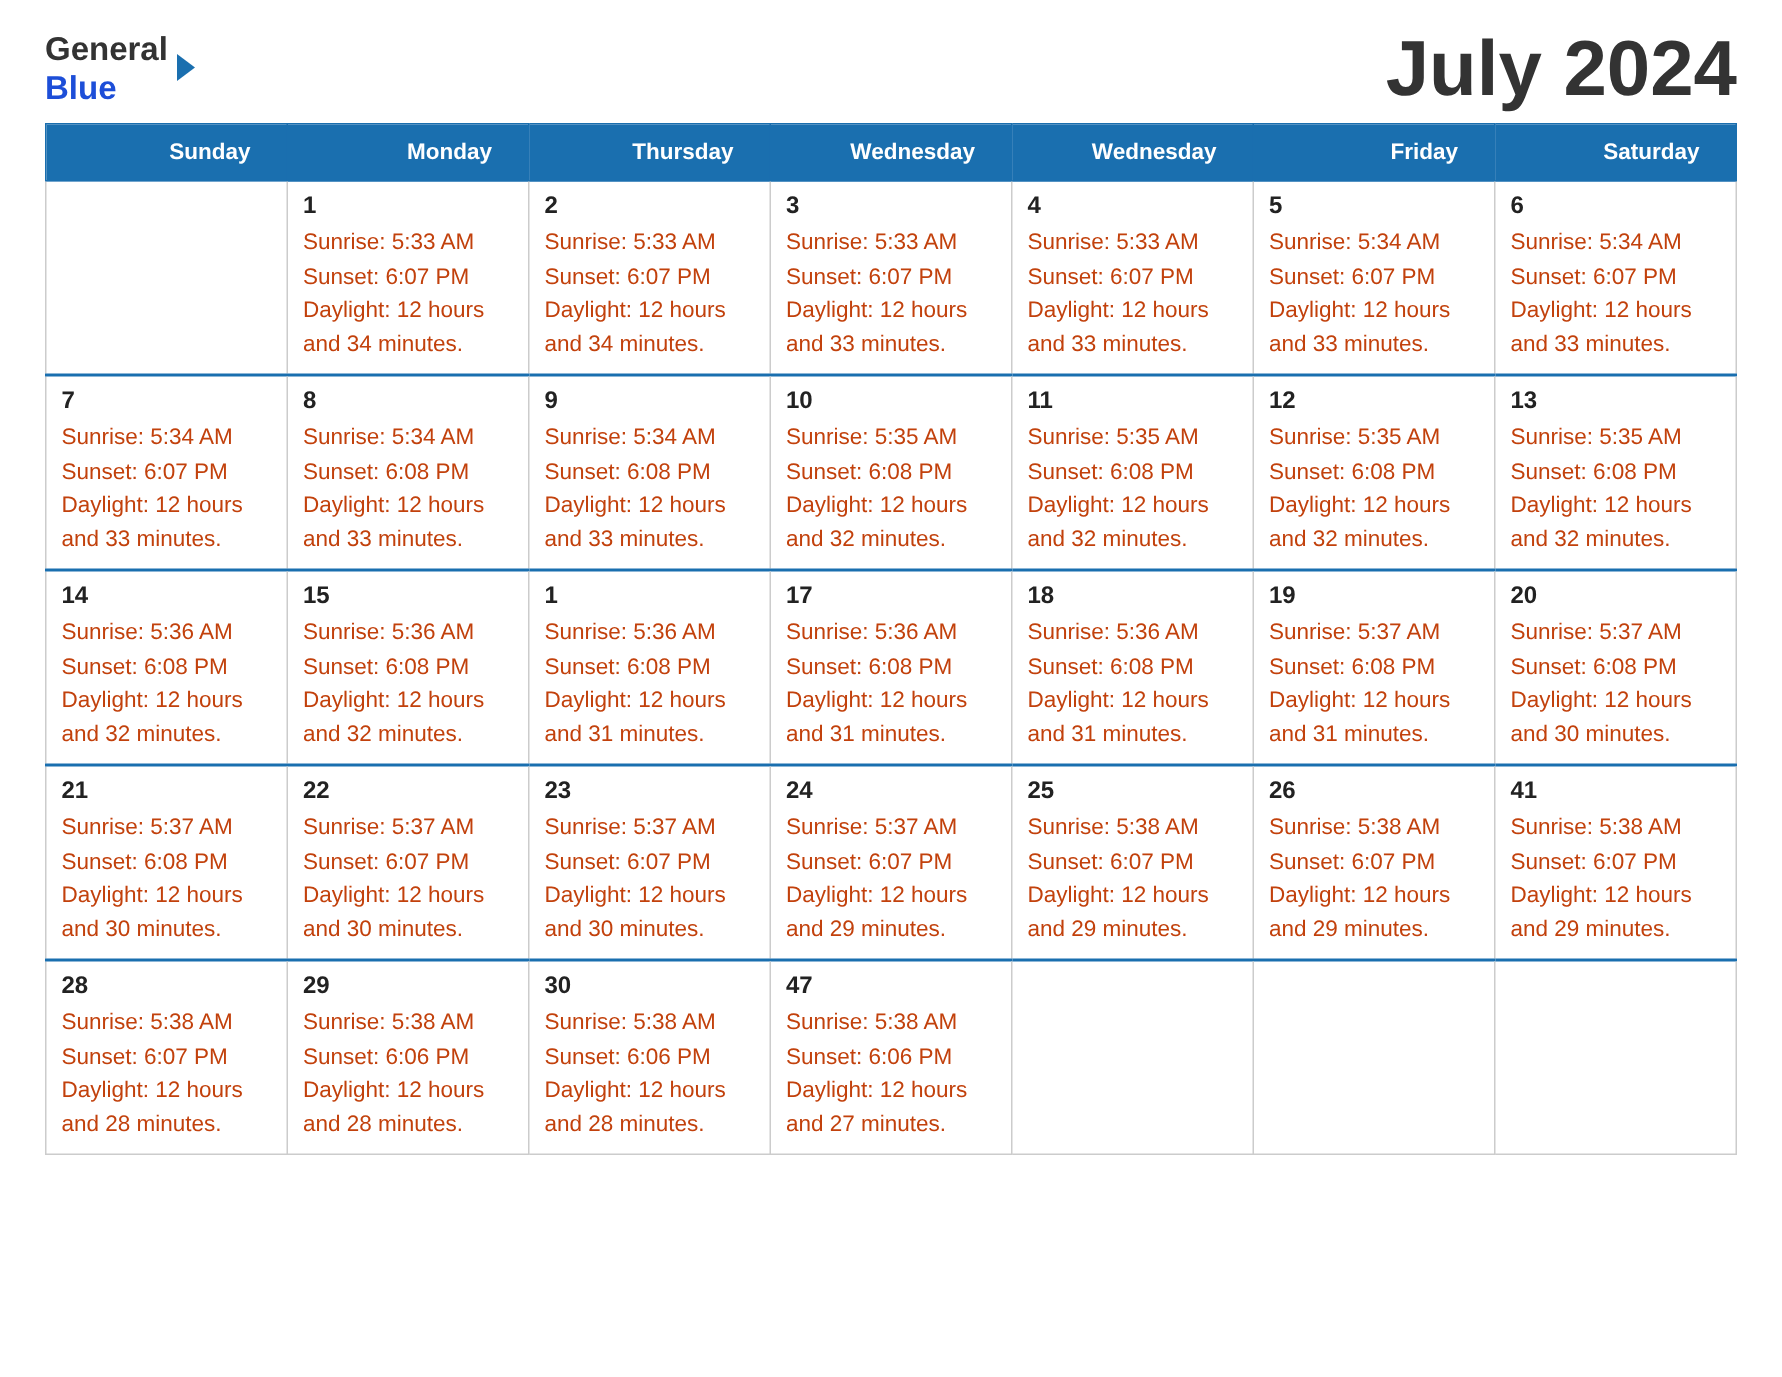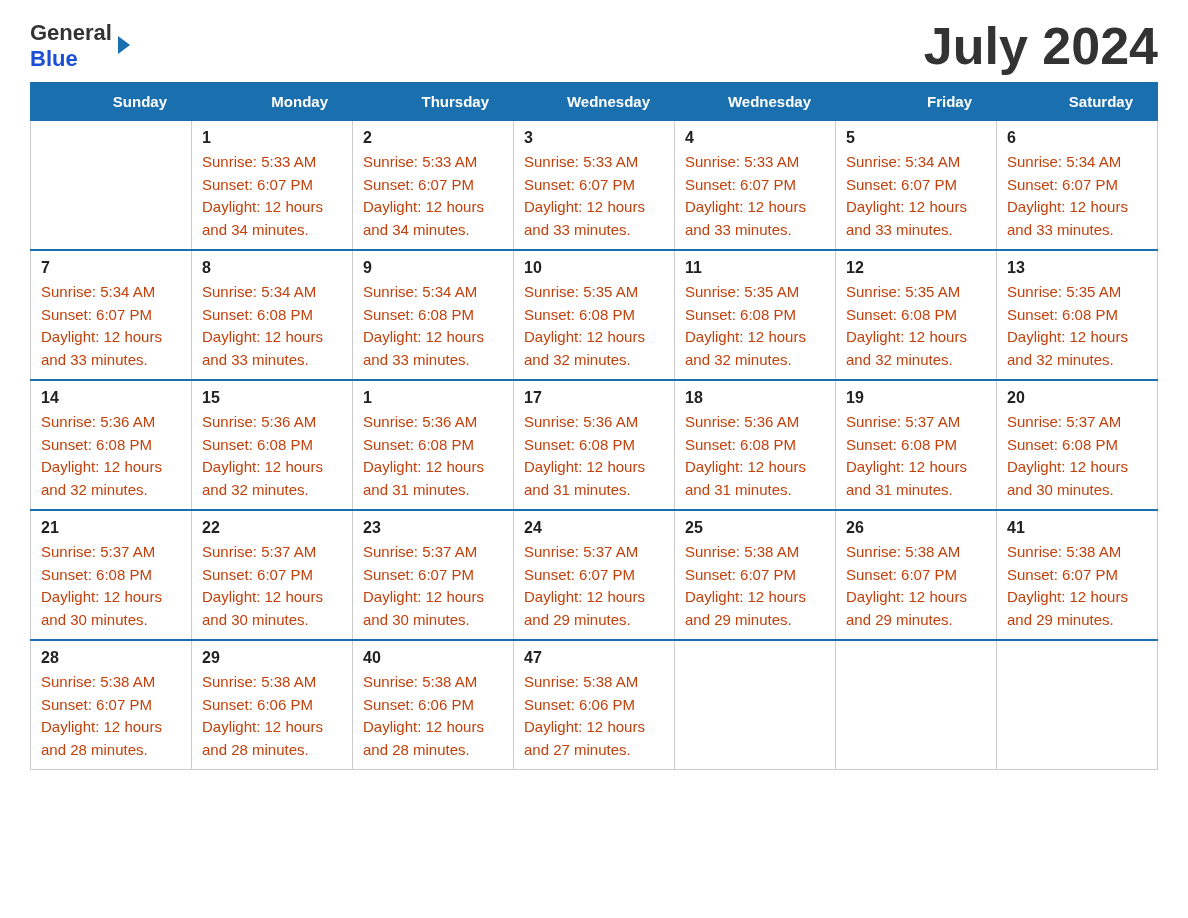--- a/index.html
+++ b/index.html
@@ -245,21 +245,21 @@
       <tr class="row-divider">
         <td>
           <div class="day-number">28</div>
           <div class="day-info">Sunrise: 5:38 AM<br>Sunset: 6:07 PM<br>Daylight: 12 hours and 28 minutes.</div>
         </td>
         <td>
           <div class="day-number">29</div>
           <div class="day-info">Sunrise: 5:38 AM<br>Sunset: 6:06 PM<br>Daylight: 12 hours and 28 minutes.</div>
         </td>
         <td>
-          <div class="day-number">40</div>
+          <div class="day-number">30</div>
           <div class="day-info">Sunrise: 5:38 AM<br>Sunset: 6:06 PM<br>Daylight: 12 hours and 28 minutes.</div>
         </td>
         <td>
           <div class="day-number">47</div>
           <div class="day-info">Sunrise: 5:38 AM<br>Sunset: 6:06 PM<br>Daylight: 12 hours and 27 minutes.</div>
         </td>
         <td class="empty-cell"></td>
         <td class="empty-cell"></td>
         <td class="empty-cell"></td>
       </tr>

